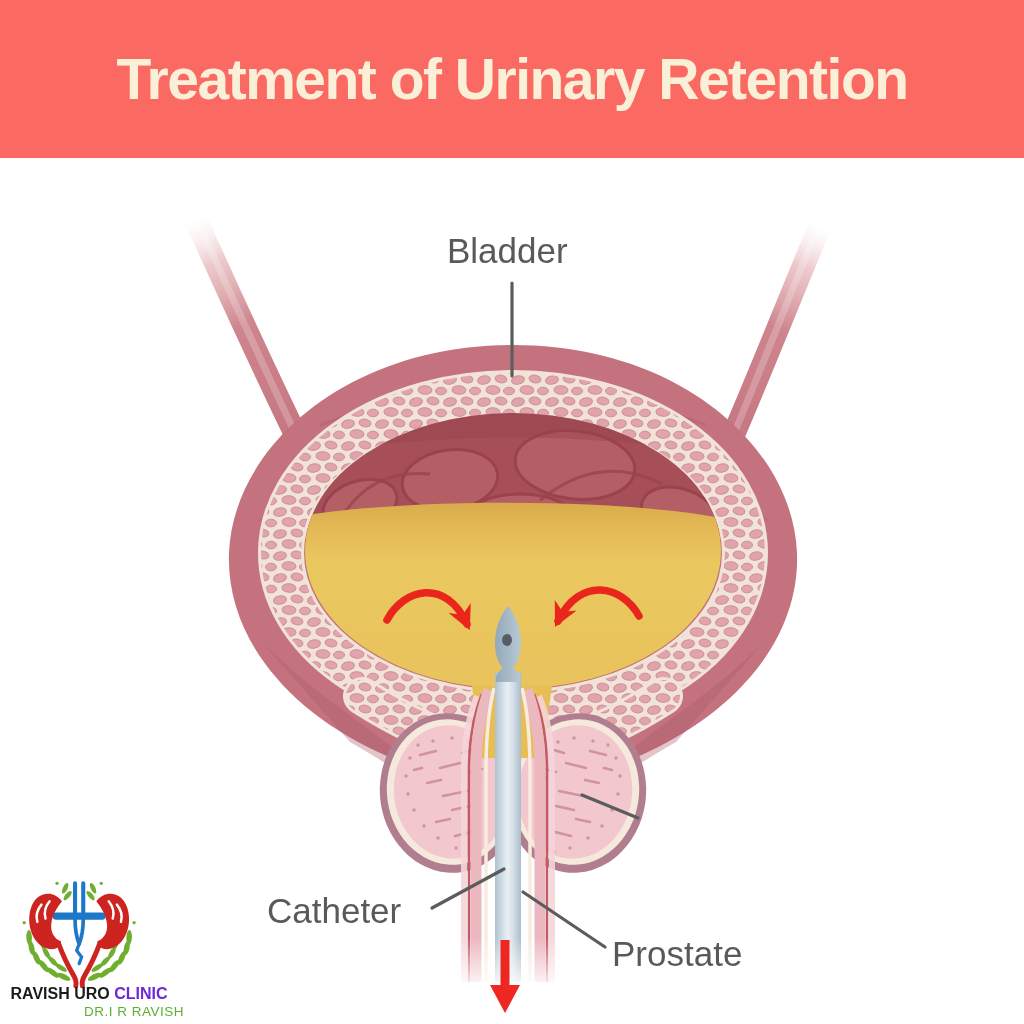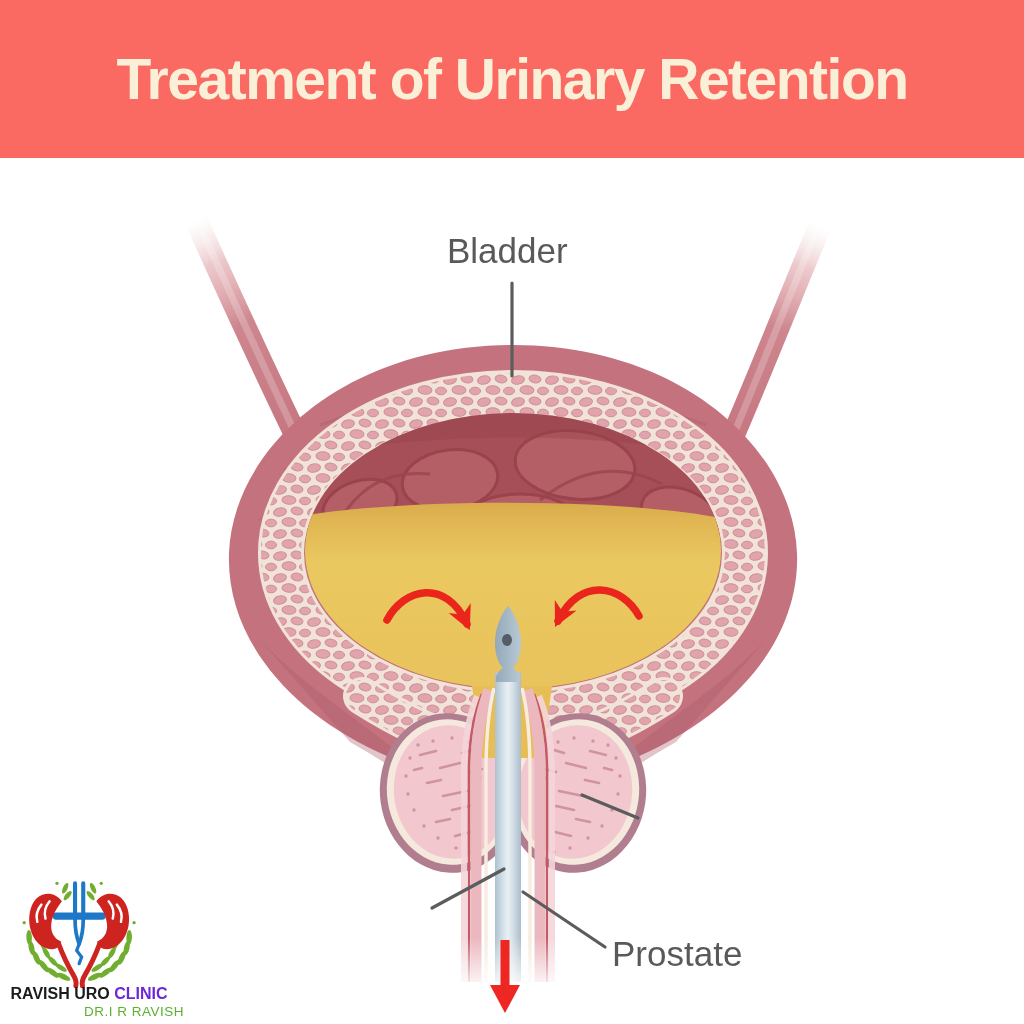--- a/index.html
+++ b/index.html
@@ -277,18 +277,19 @@
       </g>
 
       <g fill="none" stroke="#CE2420" stroke-width="6" stroke-linecap="round">
         <path d="M 52,78 C 58,94 64,106 70,116 C 73,121 74,125 73,129"></path>
         <path d="M 102,78 C 96,94 90,106 84,116 C 81,121 80,125 81,129"></path>
       </g>
     </g>
   </svg>
 
   <div class="anat-label" id="lbl-bladder">Bladder</div>
+  <div class="anat-label" id="lbl-catheter">Catheter</div>
   <div class="anat-label" id="lbl-urethra">Prostate</div>
 
   <div id="logo-text1"><span>RAVISH URO </span><span class="accent">CLINIC</span></div>
   <div id="logo-text2">DR.I R RAVISH</div>
 
 </div>
 
 </body></html>

